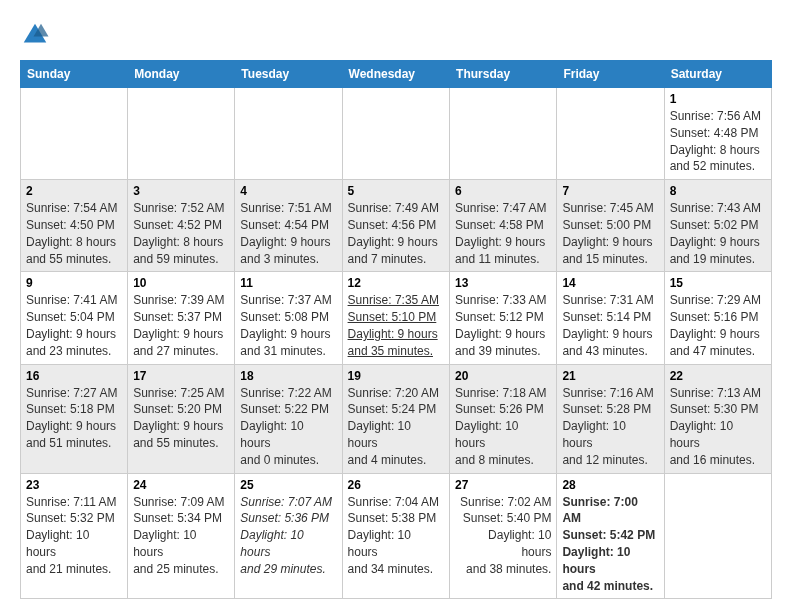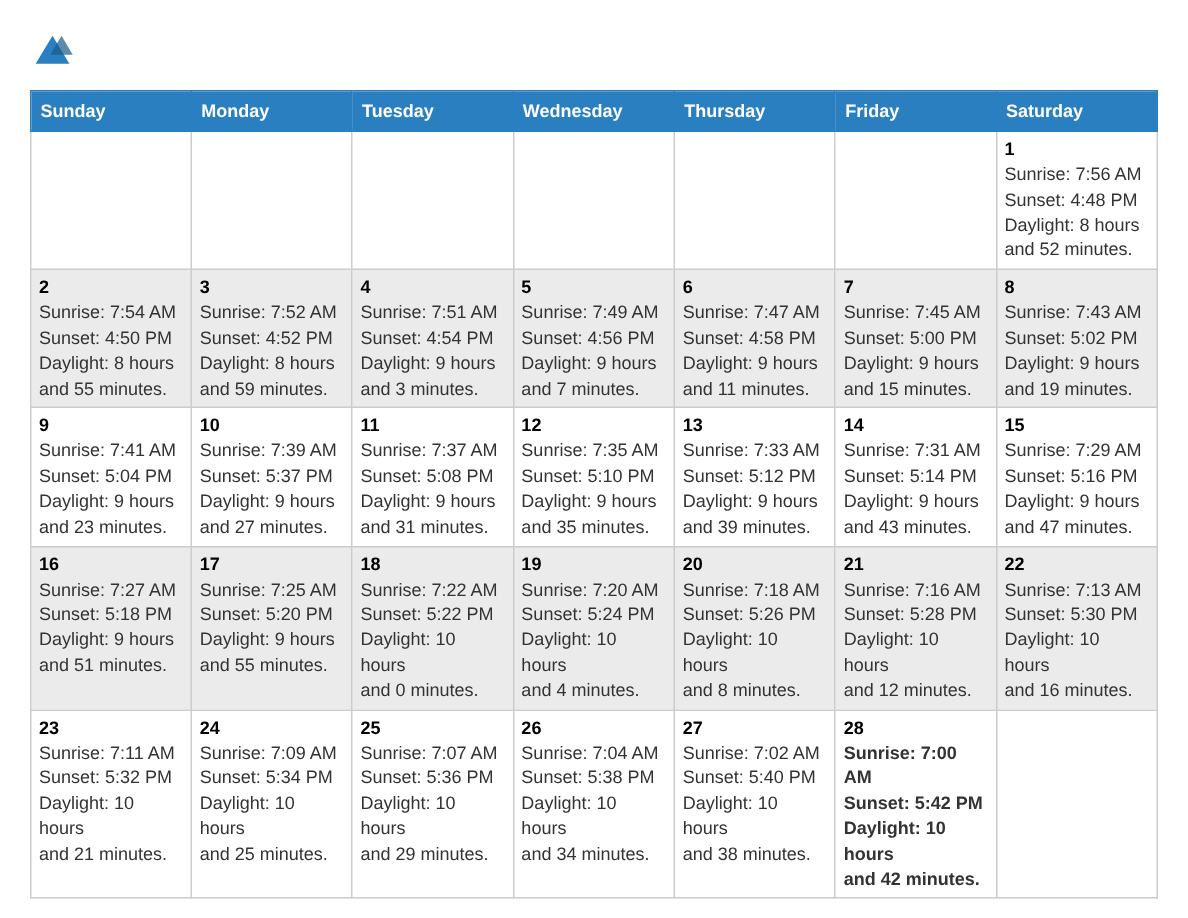--- a/index.html
+++ b/index.html
@@ -206,21 +206,21 @@
         </td>
         <td>
           <span class="day-num">11</span>
           <div class="day-info" style="white-space: pre-line;">Sunrise: 7:37 AM
 Sunset: 5:08 PM
 Daylight: 9 hours
 and 31 minutes.</div>
         </td>
         <td>
           <span class="day-num">12</span>
-          <div class="day-info" style="white-space: pre-line;">Sunrise: 7:35 AM
+          <div class="day-info" style="white-space: pre-line; text-decoration: underline;">Sunrise: 7:35 AM
 Sunset: 5:10 PM
 Daylight: 9 hours
 and 35 minutes.</div>
         </td>
         <td>
           <span class="day-num">13</span>
           <div class="day-info" style="white-space: pre-line;">Sunrise: 7:33 AM
 Sunset: 5:12 PM
 Daylight: 9 hours
 and 39 minutes.</div>
@@ -301,35 +301,35 @@
         </td>
         <td>
           <span class="day-num">24</span>
           <div class="day-info" style="white-space: pre-line;">Sunrise: 7:09 AM
 Sunset: 5:34 PM
 Daylight: 10 hours
 and 25 minutes.</div>
         </td>
         <td>
           <span class="day-num">25</span>
-          <div class="day-info" style="white-space: pre-line;">Sunrise: 7:07 AM
+          <div class="day-info" style="white-space: pre-line; font-style: italic;">Sunrise: 7:07 AM
 Sunset: 5:36 PM
 Daylight: 10 hours
 and 29 minutes.</div>
         </td>
         <td>
           <span class="day-num">26</span>
           <div class="day-info" style="white-space: pre-line;">Sunrise: 7:04 AM
 Sunset: 5:38 PM
 Daylight: 10 hours
 and 34 minutes.</div>
         </td>
         <td>
           <span class="day-num">27</span>
-          <div class="day-info" style="white-space: pre-line;">Sunrise: 7:02 AM
+          <div class="day-info" style="white-space: pre-line; text-align: right;">Sunrise: 7:02 AM
 Sunset: 5:40 PM
 Daylight: 10 hours
 and 38 minutes.</div>
         </td>
         <td>
           <span class="day-num">28</span>
           <div class="day-info" style="white-space: pre-line; font-weight: bold;">Sunrise: 7:00 AM
 Sunset: 5:42 PM
 Daylight: 10 hours
 and 42 minutes.</div>

